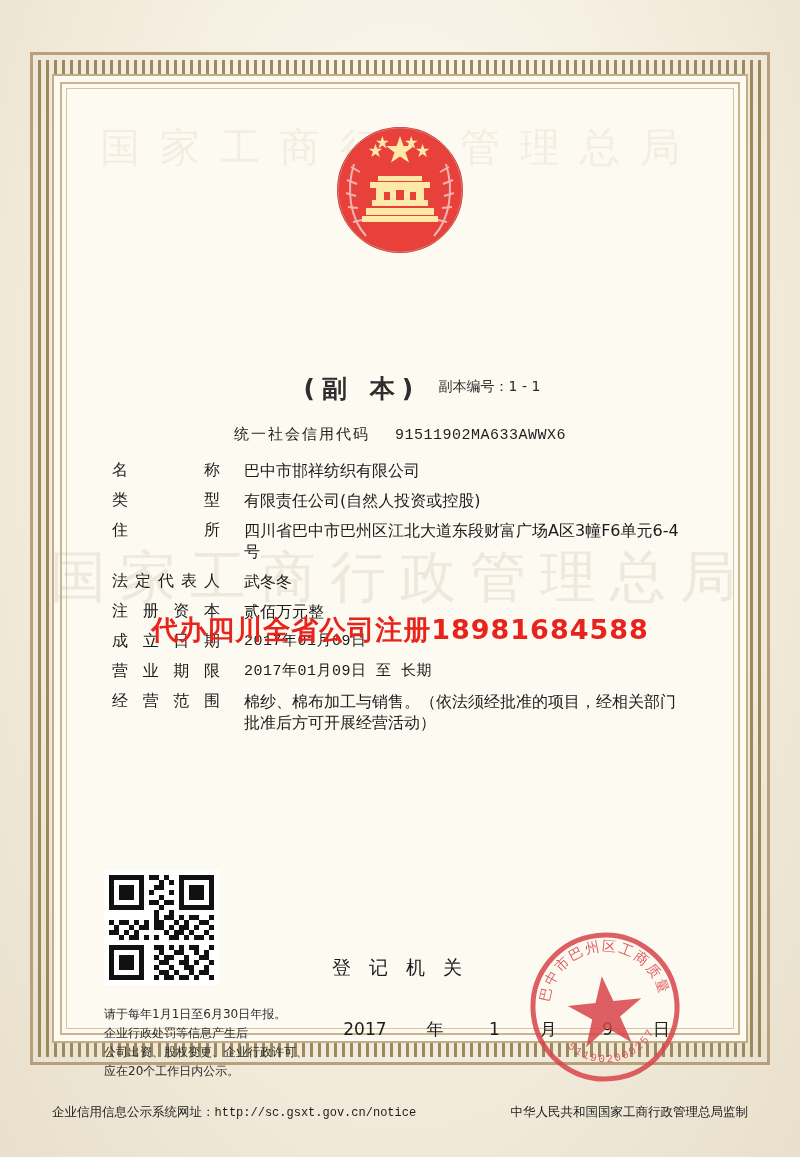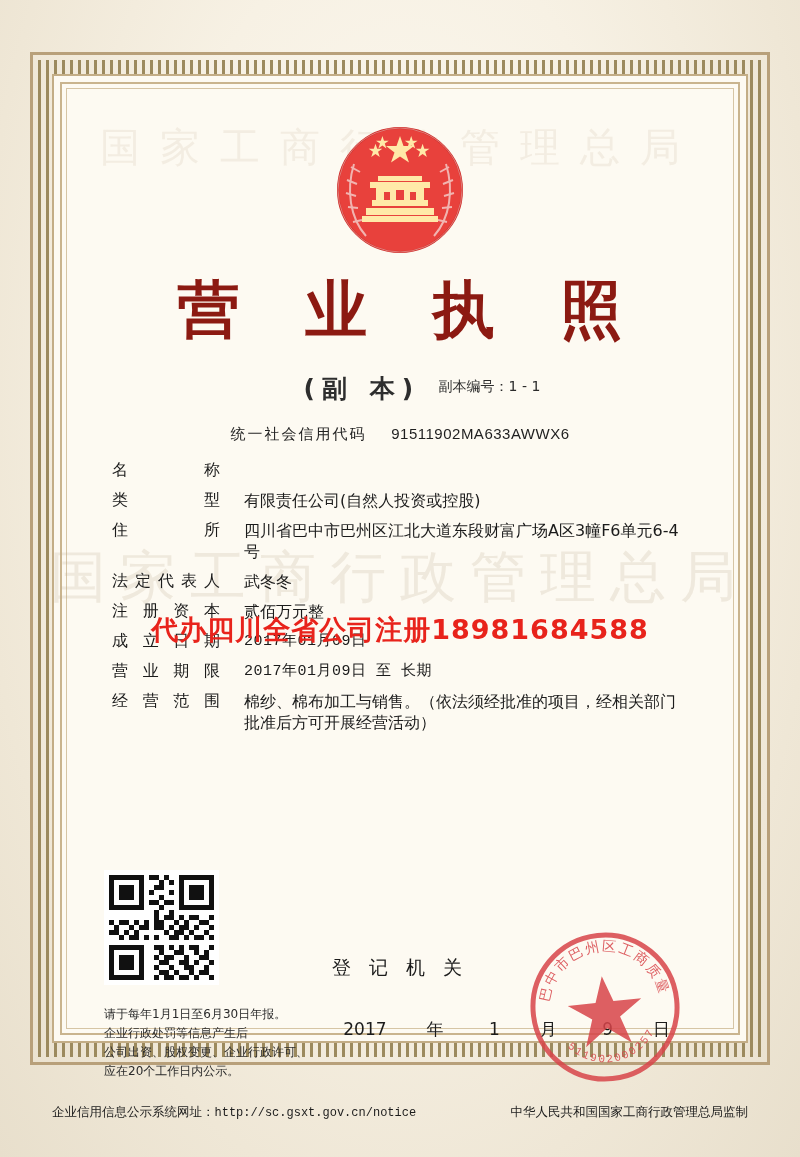--- a/index.html
+++ b/index.html
@@ -65,21 +65,21 @@
   }
   .copyno{
     font-size:14px;margin-left:14px;color:#2b2b2b;vertical-align:6px;
     font-family:"DejaVu Sans", sans-serif;
   }
   .credit-row{
     position:absolute;left:0;right:0;top:425px;text-align:center;
     font-size:15px;color:#1f1f1f;font-family:"DejaVu Sans", sans-serif;
   }
   .credit-label{letter-spacing:2px;}
-  .credit-code{margin-left:20px;font-family:Liberation Sans, sans-serif;font-size:15px;letter-spacing:0.5px;}
+  .credit-code{margin-left:20px;font-family:Liberation Mono, monospace;font-size:15px;letter-spacing:0.5px;}
 
   
   .fields{position:absolute;left:112px;top:460px;right:110px;}
   .row{display:flex;align-items:flex-start;margin-bottom:9px;}
   .flabel{
     width:108px;flex:0 0 108px;
     font-size:16px;color:#1b1b1b;
     font-family:"DejaVu Sans", sans-serif;
     letter-spacing:0px;
     text-align:justify;text-align-last:justify;
@@ -176,35 +176,35 @@
       </g>
       <g fill="#e8413c">
         <rect x="76" y="78" width="8" height="10"></rect>
         <rect x="64" y="80" width="6" height="8"></rect>
         <rect x="90" y="80" width="6" height="8"></rect>
       </g>
       <circle cx="80" cy="78" r="62" fill="none" stroke="#f0b3ae" stroke-width="1" opacity=".6"></circle>
     </svg>
   </div>
 
-  <div class="title">营 业 执 照</div>
 
   <div class="subtitle-row">
     <span class="subtitle">(副 本)</span>
     <span class="copyno">副本编号：1 - 1</span>
   </div>
 
   <div class="credit-row">
     <span class="credit-label">统一社会信用代码</span>
     <span class="credit-code">91511902MA633AWWX6</span>
   </div>
 
   <div class="fields">
     <div class="row">
       <div class="flabel">名称</div>
+      <div class="fvalue">巴中市邯祥纺织有限公司</div>
     </div>
     <div class="row">
       <div class="flabel">类型</div>
       <div class="fvalue">有限责任公司(自然人投资或控股)</div>
     </div>
     <div class="row">
       <div class="flabel">住所</div>
       <div class="fvalue">四川省巴中市巴州区江北大道东段财富广场A区3幢F6单元6-4号</div>
     </div>
     <div class="row">

